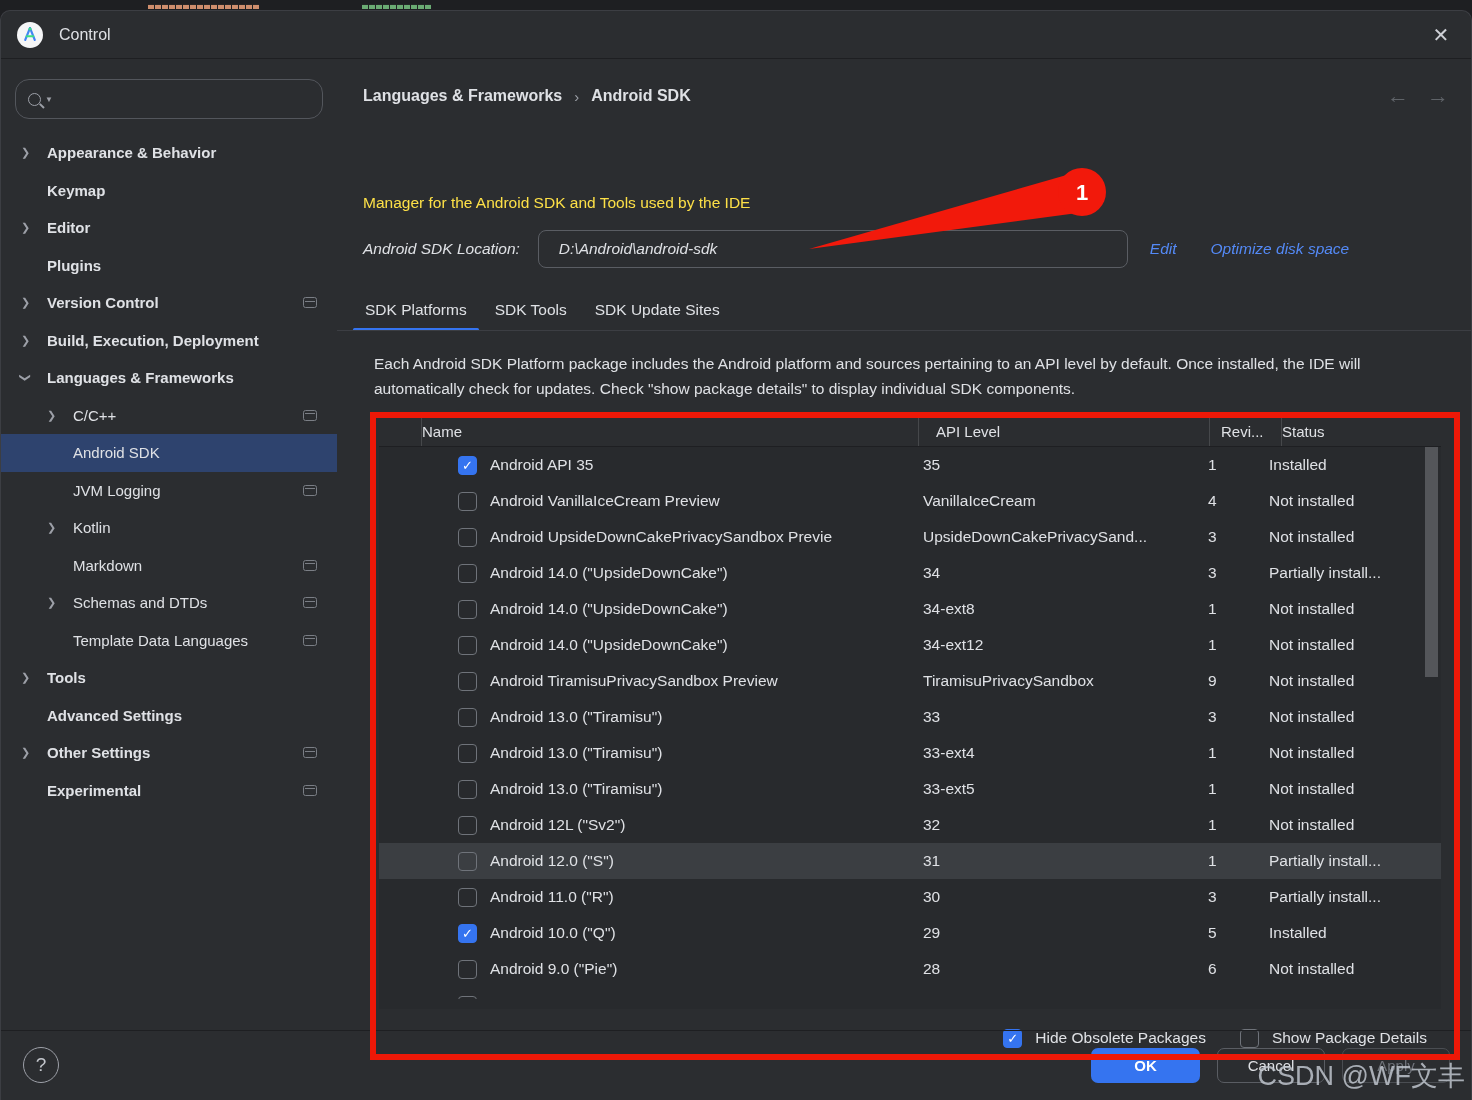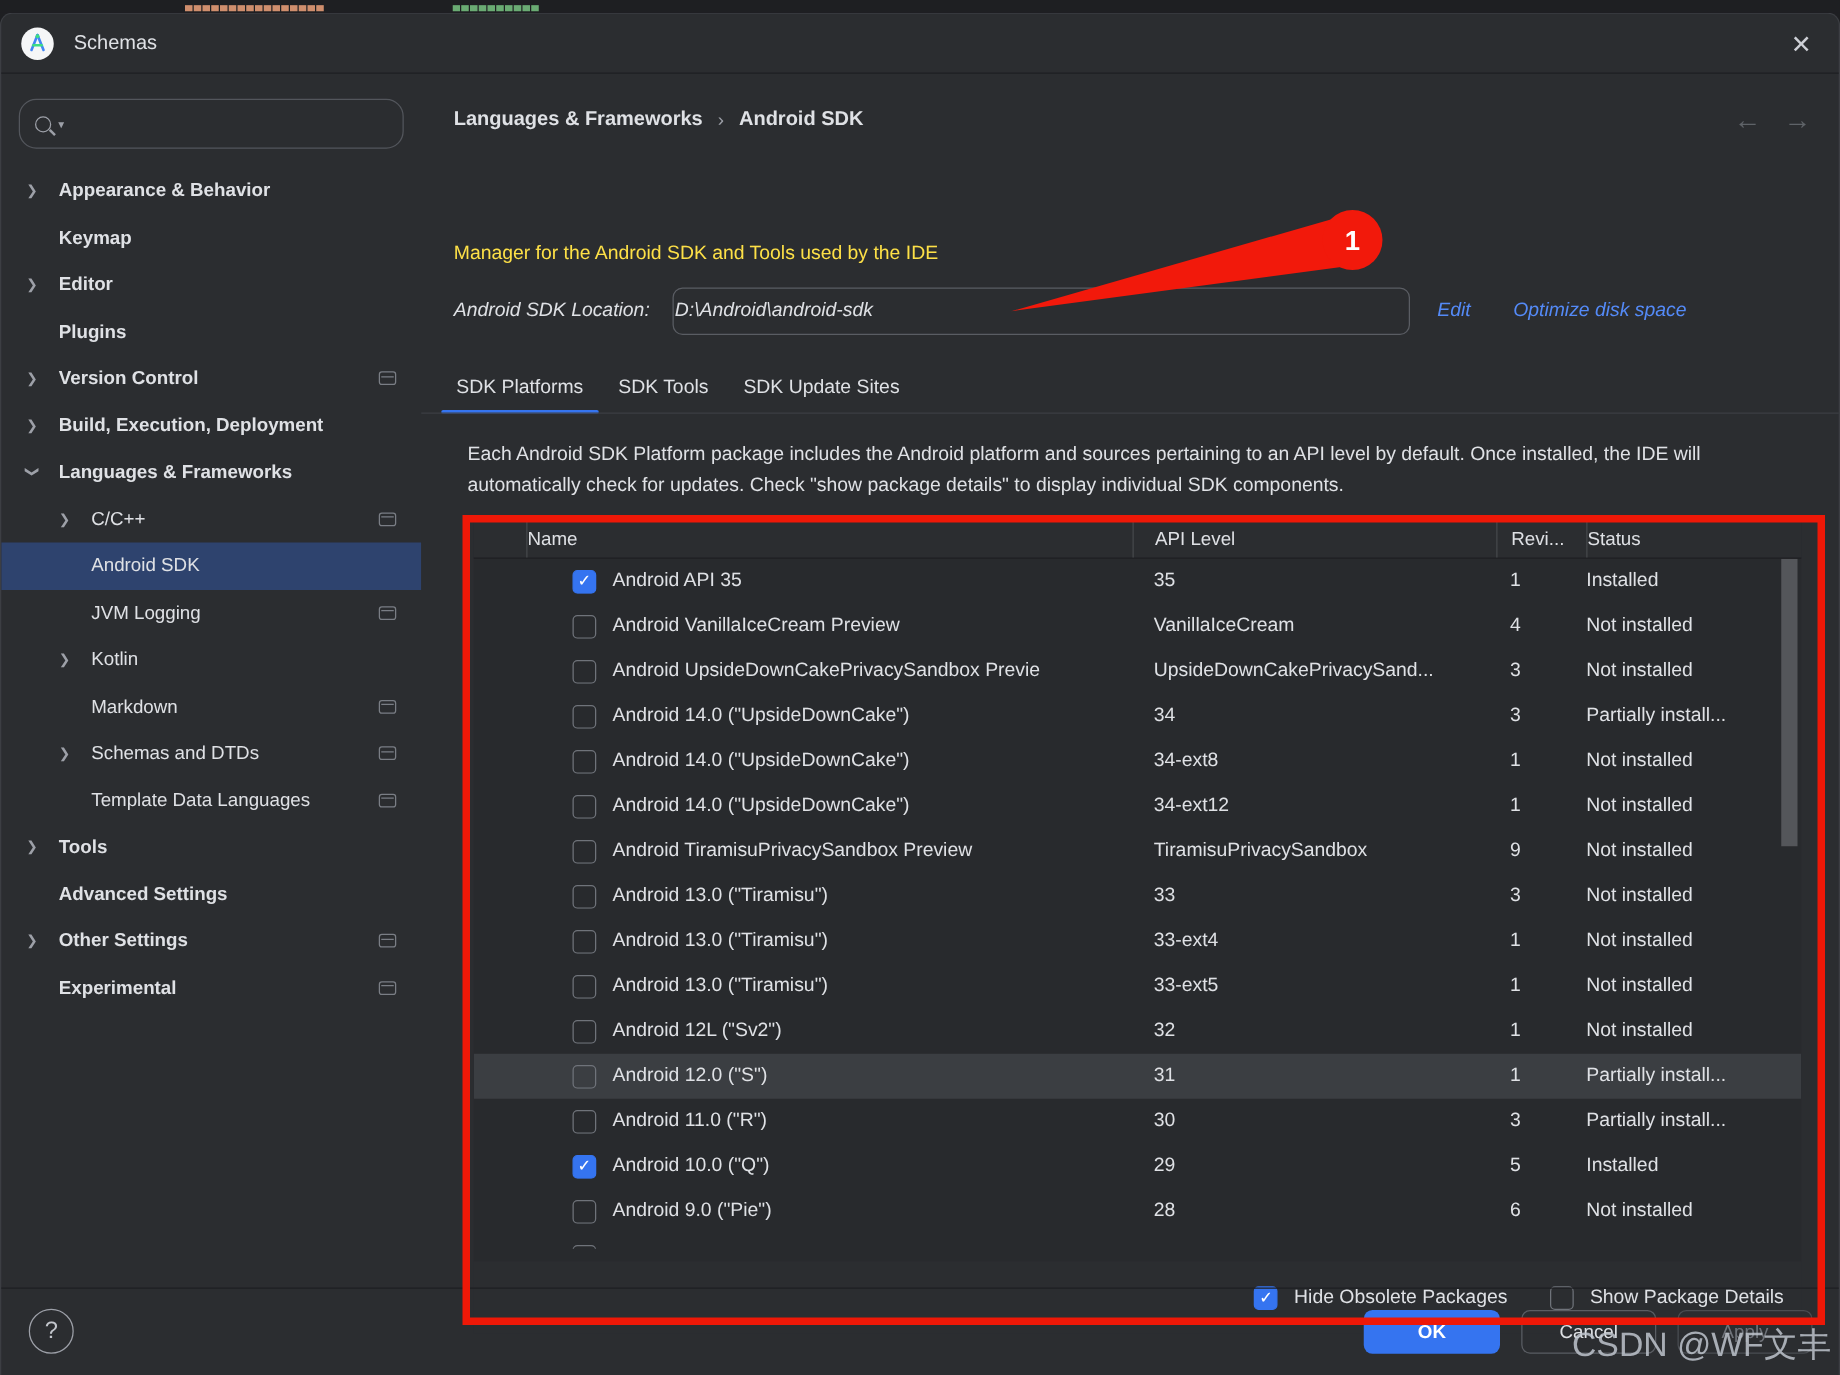--- a/index.html
+++ b/index.html
@@ -50,39 +50,39 @@
   
   .content { position:absolute; left:336px; right:0; top:48px; bottom:70px; }
   .breadcrumb { position:absolute; left:26px; top:28px; font-size:16px; font-weight:700; color:#dfe1e5; display:flex; gap:12px; align-items:center; }
   .breadcrumb .sep { color:#9da0a8; font-weight:400; font-size:15px; }
   .nav-arrows { position:absolute; right:22px; top:24px; color:#5f6368; font-size:22px; display:flex; gap:18px; }
   .manager-line { position:absolute; left:26px; top:135px; color:#fde047; font-size:15.5px; }
 
   .loc-row { position:absolute; left:26px; top:170px; height:40px; display:flex; align-items:center;font-style:italic; }
   .loc-label { color:#dfe1e5; font-size:15.5px; margin-right:18px; }
   .loc-field { width:590px; height:38px; border:1px solid #5a5d63; border-radius:8px; background:transparent;
-               color:#dfe1e5; font-size:15.5px; padding:0 1px; display:flex; align-items:center; }
+               color:#dfe1e5; font-size:15.5px; padding:0 20px; display:flex; align-items:center; }
   .loc-link { color:#548af7; font-size:15.5px; margin-left:22px; cursor:pointer; }
   .loc-link.second { margin-left:34px; }
 
   .tabs { position:absolute; left:14px; top:230px; height:42px; display:flex; }
   .tab { padding:0 14px; display:flex; align-items:center; color:#dfe1e5; font-size:15.5px; position:relative; cursor:pointer; }
   .tab.active::after { content:''; position:absolute; left:2px; right:2px; bottom:0; height:3px;
                        background:var(--accent,#3574f0); border-radius:2px; }
   .tabs-divider { position:absolute; left:0; right:0; top:271px; border-top:1px solid #3c3e43; }
 
   .info-text { position:absolute; left:37px; top:292px; width:1066px; color:#dfe1e5; font-size:15.5px; line-height:25px; }
 
   
   .table-panel { position:absolute; left:42px; top:358px; width:1062px; height:592px; background:#282a2d; }
   .thead { display:flex; height:30px; align-items:center; color:#dfe1e5; font-size:15px; background:#2b2d30; border-bottom:1px solid #1e1f22; }
   .th { height:100%; display:flex; align-items:center; border-left:1px solid #46484b; padding-left:0; }
   .th.gutter { width:42px; border-left:none; padding:0; }
   .th.name { width:485px; }
-  .th.api { width:291px; padding-left:17px; }
+  .th.api { width:291px; padding-left:17px;margin-left:12px; }
   .th.rev { width:72px; padding-left:11px; }
   .th.status { flex:1; }
   .tbody { position:relative; height:552px; overflow:hidden; }
   .trow { display:flex; height:36px; align-items:center; color:#dfe1e5; font-size:15.5px; }
   .trow.hl { background:#3b3e42; }
   .c-gutter { width:42px; }
   .c-name { width:485px; display:flex; align-items:center; gap:13px; padding-left:37px; white-space:nowrap; overflow:hidden; }
   .c-api { width:291px; padding-left:17px; white-space:nowrap; overflow:hidden; }
   .c-rev { width:72px; padding-left:11px; }
   .c-status { flex:1; white-space:nowrap; overflow:hidden; }
@@ -125,21 +125,21 @@
 
     <div class="titlebar">
       <div class="app-logo">
         <svg width="18" height="18" viewBox="0 0 18 18">
           <path d="M9 2 L4.2 14" stroke="#4285f4" stroke-width="2.1" fill="none" stroke-linecap="round"></path>
           <path d="M9 2 L13.8 14" stroke="#4285f4" stroke-width="2.1" fill="none" stroke-linecap="round"></path>
           <path d="M5.6 10.2 L12.4 10.2" stroke="#3ddc84" stroke-width="1.9" fill="none" stroke-linecap="round"></path>
           <circle cx="9" cy="3" r="1.6" fill="#3ddc84"></circle>
         </svg>
       </div>
-      <span class="title-text">Schemas</span>
+      <span class="title-text">Control</span>
       <div class="close-x">✕</div>
     </div>
 
     <div class="sidebar">
       <div class="search-box">
         <span class="lens"></span>
         <span class="search-caret">▼</span>
       </div>
       <div class="tree" id="sidebar-tree">
           <div class="tree-item lvl0">

